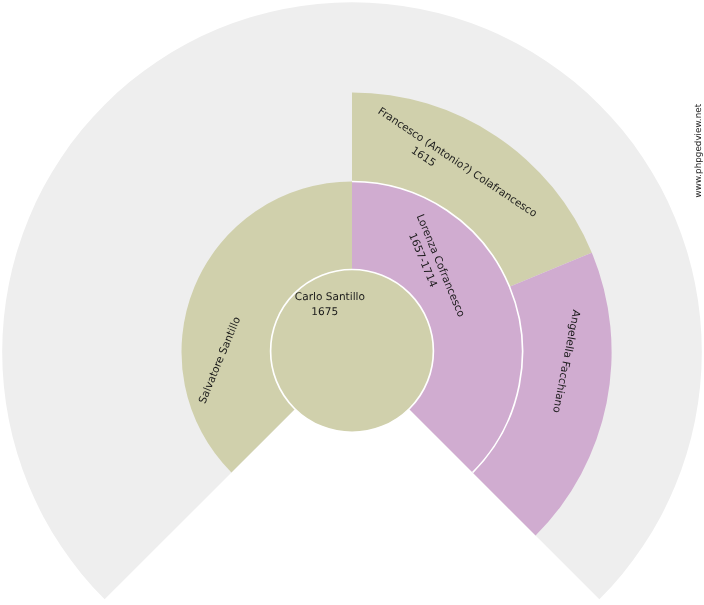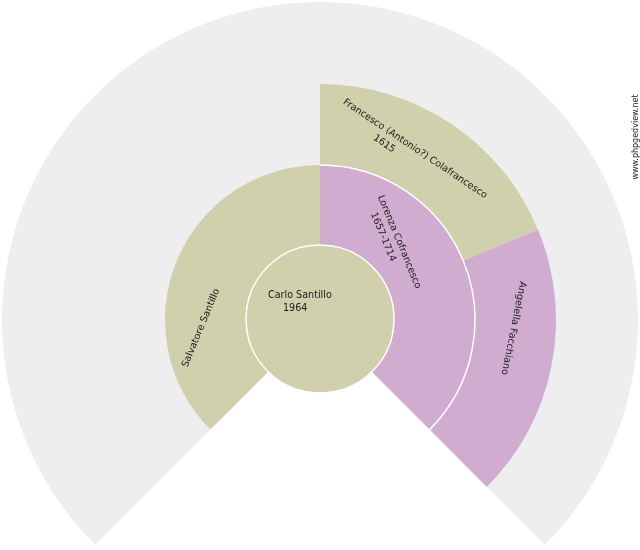--- a/index.html
+++ b/index.html
@@ -37,23 +37,23 @@
   <path d="M320,320 L320,165 A155,155 0 0 1 429.6,429.6 Z" fill="#D0ACD0"></path>
 
   <path d="M320,84 A236,236 0 0 1 538.04,229.68 L463.2,260.68 A155,155 0 0 0 320,165 Z" fill="#D0D0AC"></path>
   <path d="M538.04,229.68 A236,236 0 0 1 486.88,486.88 L429.6,429.6 A155,155 0 0 0 463.2,260.68 Z" fill="#D0ACD0"></path>
 
   <path d="M320,165 A155,155 0 0 1 429.6,429.6" fill="none" stroke="#FFFFFF" stroke-width="1.5"></path>
 
   <circle cx="320" cy="319" r="74" fill="#D0D0AC" stroke="#FFFFFF" stroke-width="1.5"></circle>
 </svg>
 
-<div class="lbl" style="left:268px; top:288px;">
+<div class="lbl" style="left:268px; top:264px;">
   <span class="ln">Carlo Santillo</span>
-  <span class="ln" style="padding-left:15px;">1964</span>
+  <span class="ln" style="padding-left:15px;">1675</span>
 </div>
 
 <div class="lbl" style="left:177.9px; top:364.3px; transform: rotate(-67.5deg);">
   <span class="ln">Salvatore Santillo</span>
 </div>
 
 <div class="lbl" style="left:386.7px; top:192.7px; transform: rotate(67.5deg);">
   <span class="ln">Lorenza Cofrancesco</span>
   <span class="ln" style="padding-left:13px;">1657-1714</span>
 </div>

